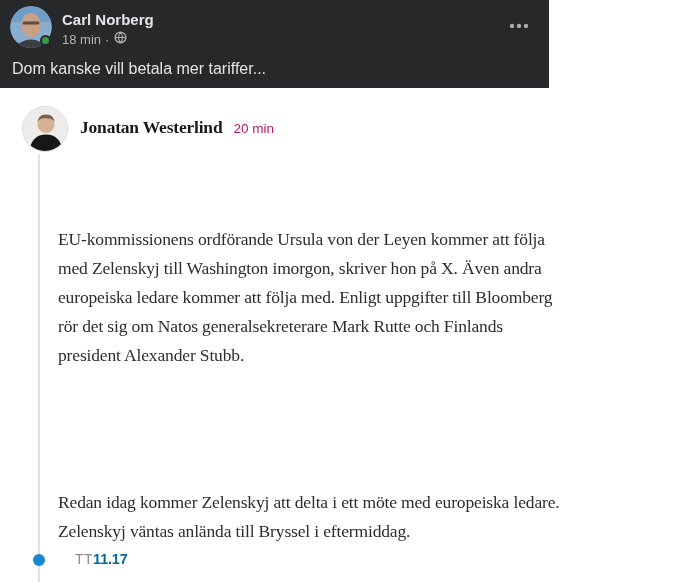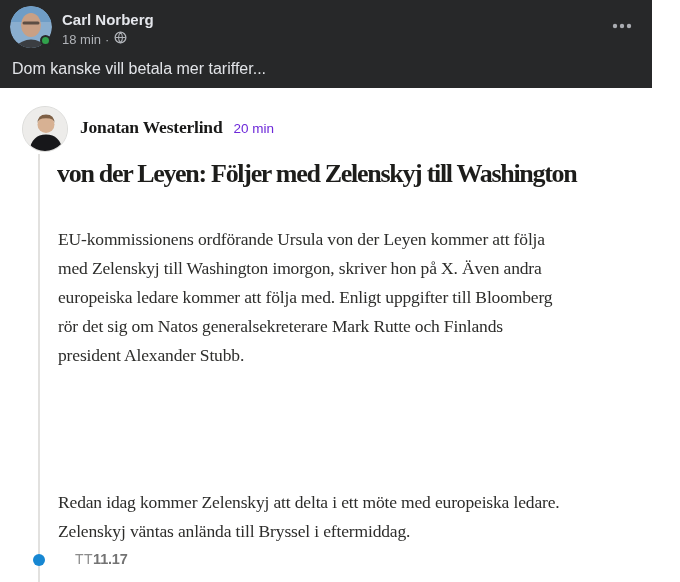--- a/index.html
+++ b/index.html
@@ -1,21 +1,21 @@
 <!DOCTYPE html>
 <html><head>
 <meta charset="utf-8">
 <style>
   * { margin: 0; padding: 0; box-sizing: border-box; }
   html, body { width: 680px; height: 582px; background: #fff; }
   body { font-family: "Liberation Sans", sans-serif; }
   .screen { position: relative; width: 680px; height: 582px; overflow: hidden; background: #ffffff; }
 
   
-  .fb-header { position: absolute; left: 0; top: 0; width: 652px; height: 88px; background: #272829; }
+  .fb-header { position: absolute; left: 0; top: 0; width: 549px; height: 88px; background: #272829; }
   .fb-avatar-wrap { position: absolute; left: 10px; top: 6px; width: 42px; height: 42px; cursor: pointer; }
   .fb-avatar-wrap svg { display: block; border-radius: 50%; }
   .status-dot { position: absolute; left: 30px; top: 29px; width: 11px; height: 11px;
                 border-radius: 50%; background: #31a24c; border: 2px solid #272829; }
   .fb-name { position: absolute; left: 62px; top: 10px; font-size: 15px; font-weight: 700;
              color: #e4e6eb; line-height: 19px; cursor: pointer; }
   .fb-meta { position: absolute; left: 62px; top: 31px; display: flex; align-items: flex-end; gap: 4px;
              font-size: 13px; color: #b0b3b8; line-height: 16px; }
   .fb-meta .sep { font-size: 13px; }
   .globe { display: inline-block; margin-left: 1px; }
@@ -26,37 +26,37 @@
   
   .article { position: absolute; left: 0; top: 88px; width: 680px; height: 494px; background: #ffffff;
              font-family: "Liberation Serif", serif; padding-left: 48px; }
   .thread-line { position: absolute; left: 38px; top: 66px; width: 2px; height: 428px; background: #e2e1df; }
   .a-avatar { position: absolute; left: 22px; top: 18px; width: 46px; height: 46px; border-radius: 50%;
               border: 1px solid #dcdcda; overflow: hidden; cursor: pointer; background: #edecea; }
   .a-avatar svg { display: block; }
   .a-byline { position: absolute; left: 80px; top: 29px; display: flex; align-items: baseline; }
   .a-name { font-family: "Liberation Serif", serif; font-weight: 700; font-size: 17.5px;
             letter-spacing: -0.2px; color: #191918; cursor: pointer; }
-  .a-time { font-family: "Liberation Sans", sans-serif; font-size: 13.5px; color: #6d28d9; margin-left: 11px; }
+  .a-time { font-family: "Liberation Sans", sans-serif; font-size: 13.5px; color: #be185d; margin-left: 11px; }
   .headline { position: absolute; left: 57px; top: 70px; width: 615px;
               font-family: "Liberation Serif", serif; font-weight: 700; font-size: 26px;
               letter-spacing: -1.3px; line-height: 32px; color: #1d1d1b; }
   .para { position: absolute; left: 58px; font-size: 17.5px; line-height: 29px; color: #2d2d2b;
           letter-spacing: -0.15px; white-space: pre; }
   .para-1 { top: 137px; }
   .para-2 { top: 287px; }
   .para-3 { top: 380px; margin-top: 20px; }
 
   
   .tl-dot { position: absolute; left: 33px; top: 466px; width: 12px; height: 12px; border-radius: 50%;
             background: #1787d2; }
   .tl-entry { position: absolute; left: 75px; top: 463px; display: flex; align-items: baseline; 
               font-family: "Liberation Sans", sans-serif; }
   .tl-source { font-size: 14px; color: #8c8c8c; letter-spacing: 0.5px; }
-  .tl-time { font-size: 14.5px; font-weight: 700; color: #737373; letter-spacing: -0.2px; }
+  .tl-time { font-size: 14.5px; font-weight: 700; color: #0369a1; letter-spacing: -0.2px; }
 </style>
 </head>
 <body>
 
 <div class="screen">
 
   <div class="fb-header">
 
     <div class="fb-avatar-wrap">
       <svg width="42" height="42" viewBox="0 0 42 42">
@@ -118,21 +118,20 @@
           <path d="M6 46 Q8 27.5 23 27.5 Q38 27.5 40 46 Z" fill="#17171a"></path>
         </g>
       </svg>
     </div>
 
     <div class="a-byline">
       <span class="a-name">Jonatan Westerlind</span>
       <span class="a-time">20 min</span>
     </div>
 
-    <h1 class="headline">von der Leyen: Följer med Zelenskyj till Washington</h1>
 
     <p class="para para-1">EU-kommissionens ordförande Ursula von der Leyen kommer att följa
 med Zelenskyj till Washington imorgon, skriver hon på X. Även andra
 europeiska ledare kommer att följa med. Enligt uppgifter till Bloomberg
 rör det sig om Natos generalsekreterare Mark Rutte och Finlands
 president Alexander Stubb.</p>
     <p class="para para-3">Redan idag kommer Zelenskyj att delta i ett möte med europeiska ledare.
 Zelenskyj väntas anlända till Bryssel i eftermiddag.</p>
 
     <span class="tl-dot"></span>

